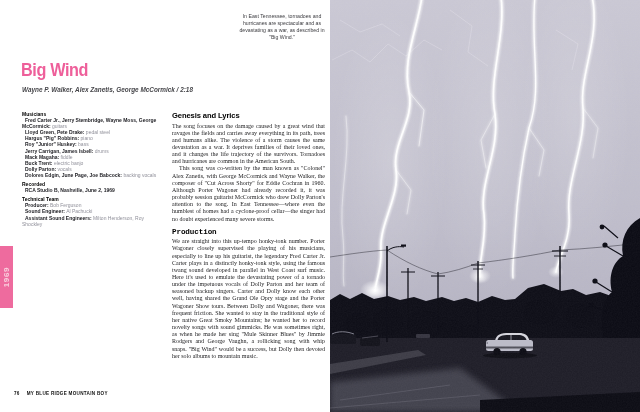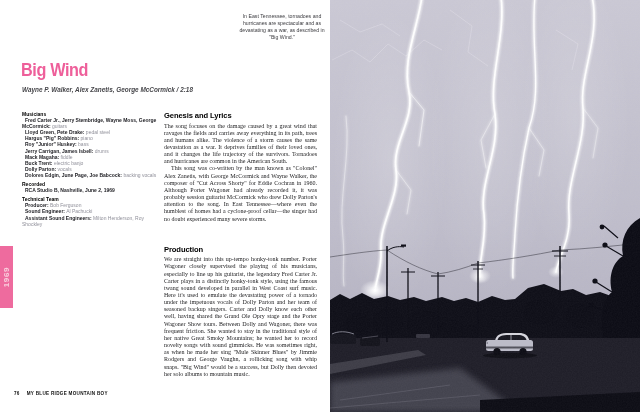--- a/index.html
+++ b/index.html
@@ -22,24 +22,24 @@
          color:#46464a;white-space:nowrap;}
 
   .info-col{position:absolute;left:22px;top:111px;width:140px;font-size:5px;line-height:6.1px;}
   .info-h{font-weight:bold;color:#000;margin:0;}
   .info-h.gap{margin-top:3px;}
   .entry{text-indent:3px;color:#232328;}
   .entry .names,.entry .lbl{font-weight:bold;color:#232328;}
   .entry .role,.entry .val{color:#90909a;}
   .rec-val{text-indent:3px;font-weight:bold;color:#232328;}
 
-  .essay-col{position:absolute;left:164px;top:111px;width:153px;}
+  .essay-col{position:absolute;left:172px;top:111px;width:153px;}
   .essay-col h2{margin:0 0 2.5px 0;font-size:7.6px;font-weight:bold;color:#000;
                 font-family:"Liberation Sans",sans-serif;letter-spacing:-.1px;}
-  .essay-col h2.gap{margin-top:22px;}
+  .essay-col h2.gap{margin-top:5px;font-family:Liberation Mono, monospace;}
   .essay-col p{margin:0;font-family:"Liberation Serif",serif;font-size:6px;line-height:7.15px;
                text-align:justify;color:#1c1c1e;}
   .essay-col p.indent{text-indent:7px;}
 
   .footer{position:absolute;left:14px;top:391px;font-size:4.6px;font-weight:bold;color:#111;
           letter-spacing:.3px;white-space:nowrap;}
   .footer .pg{margin-right:7px;}
 
   
   .photo{position:absolute;left:330px;top:0;width:310px;height:412px;}

